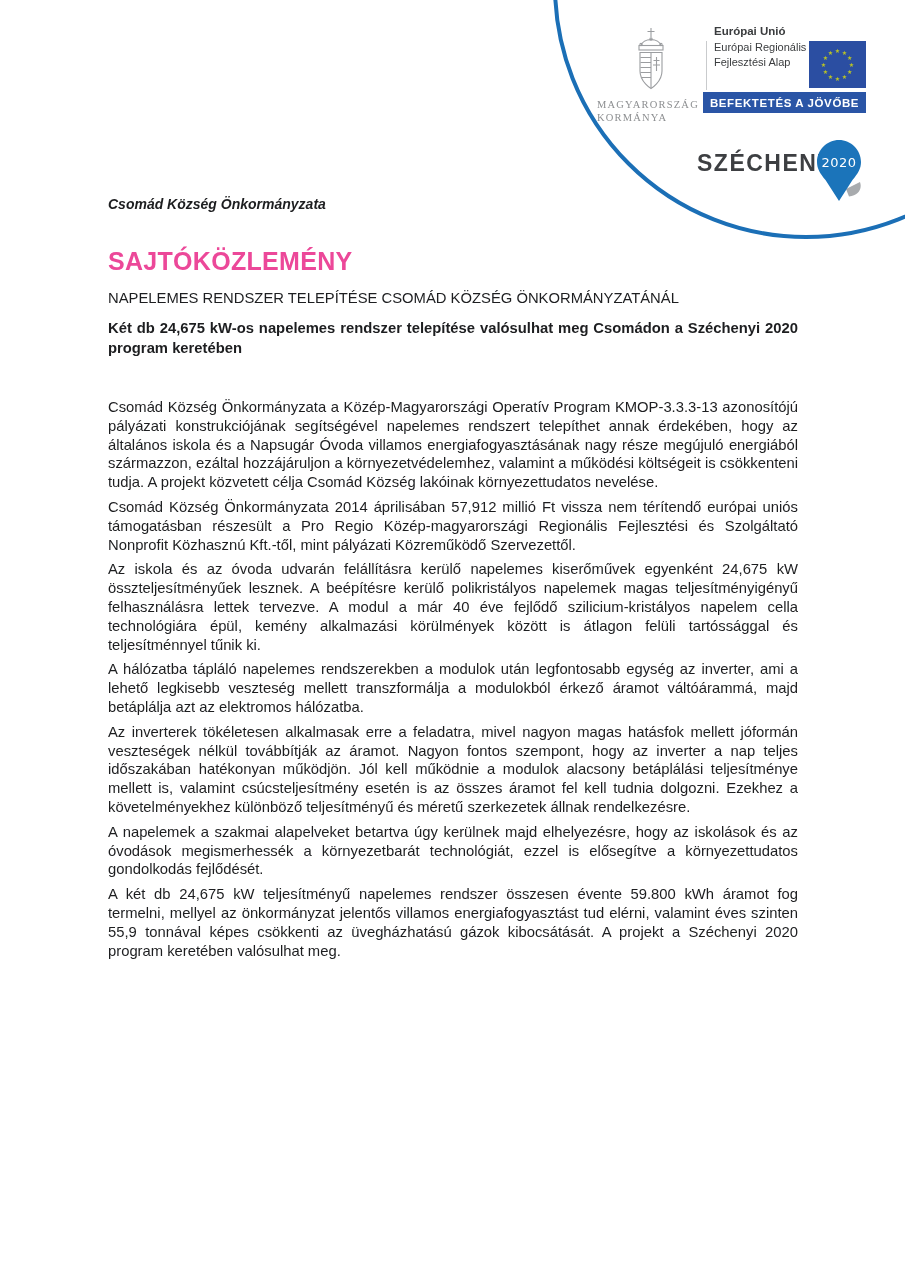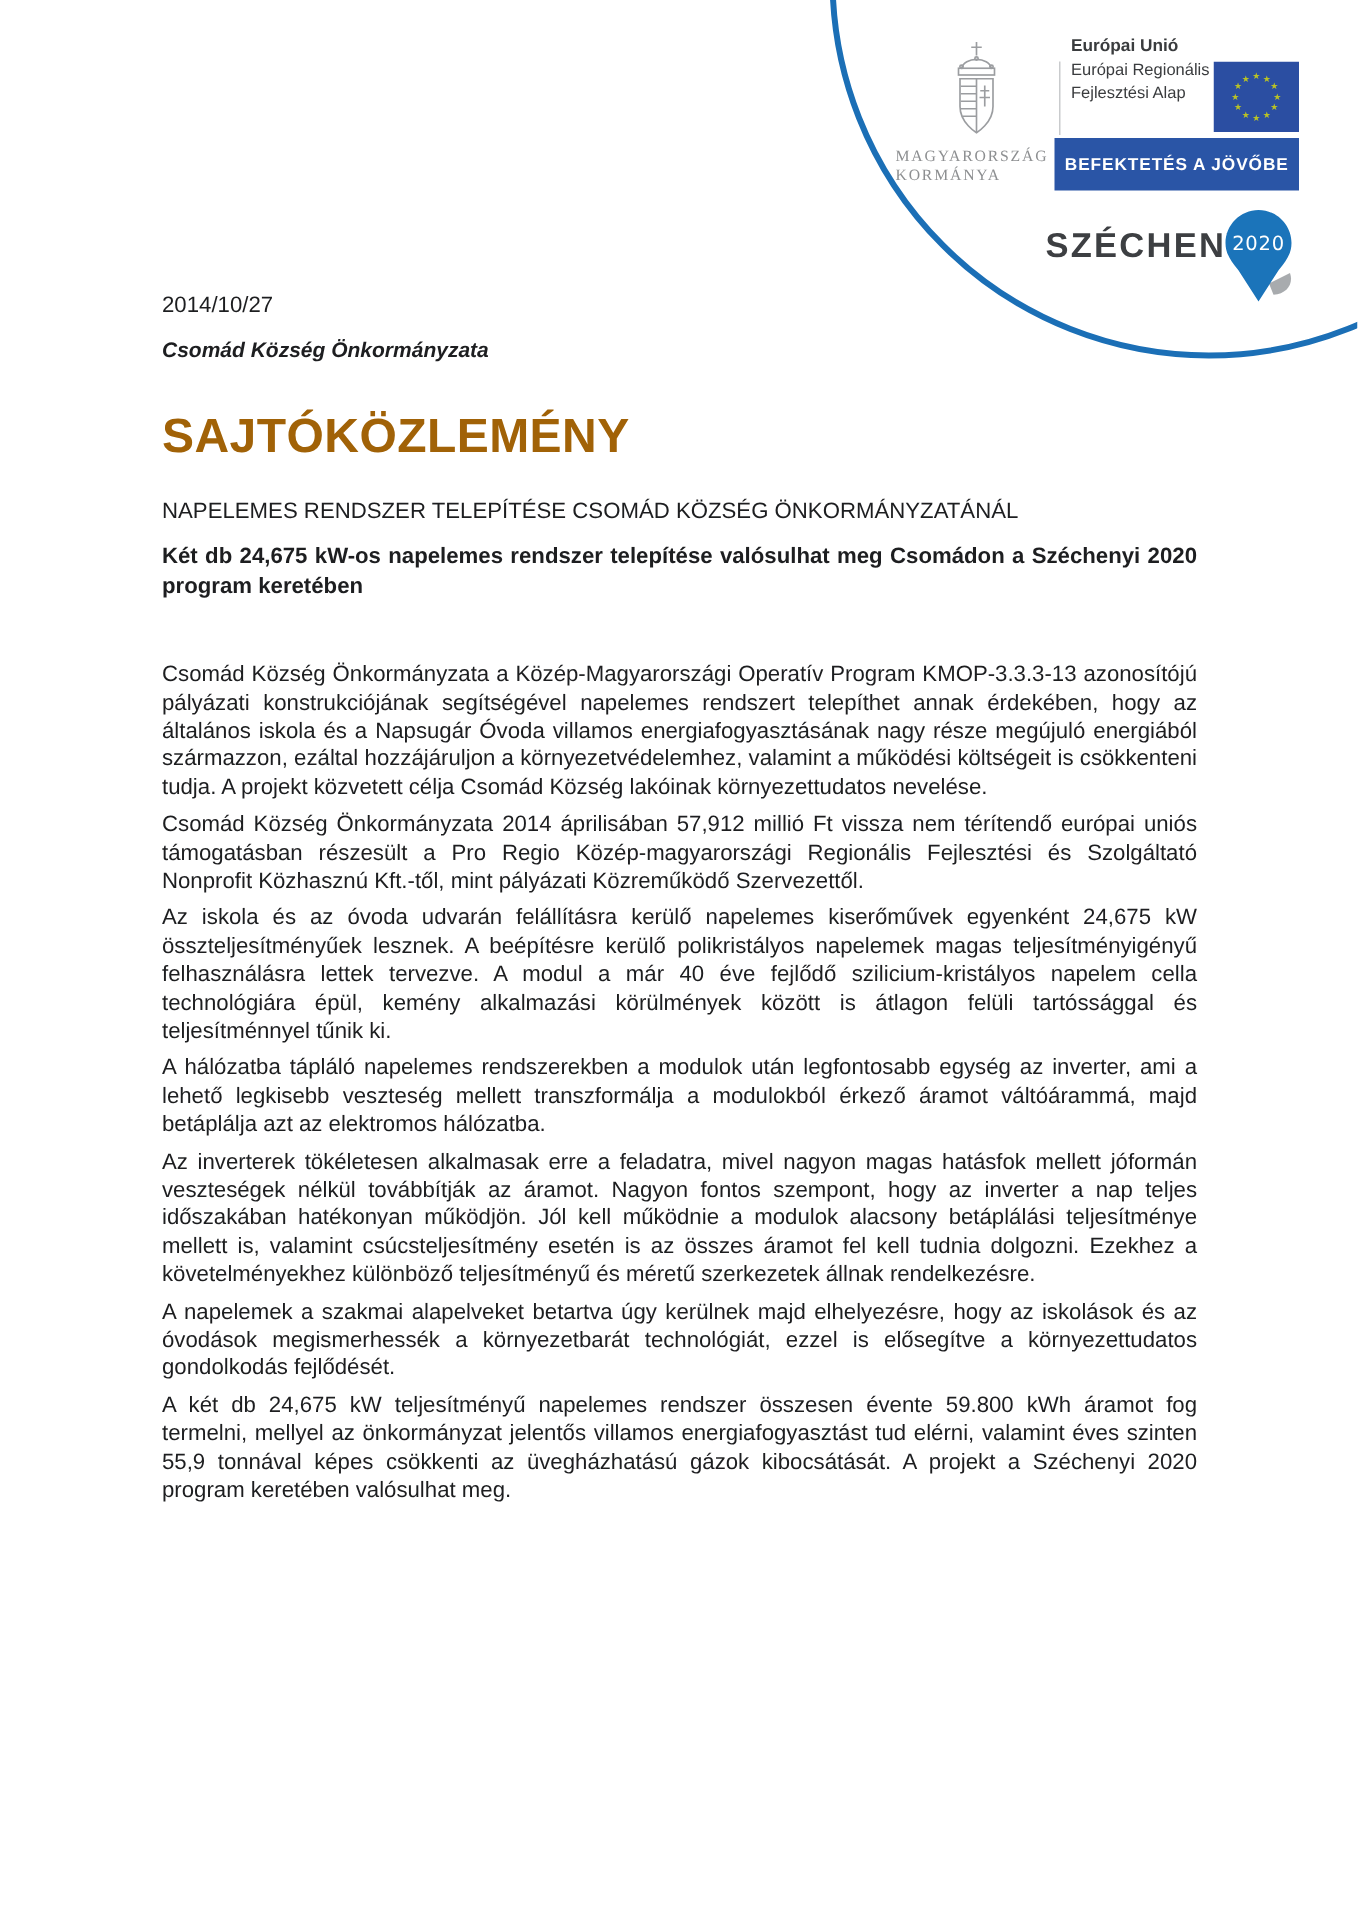--- a/index.html
+++ b/index.html
@@ -22,38 +22,38 @@
     letter-spacing:1.2px; color:#8d8f91; margin-top:3px;
   }
 
   
   .eu-sep { position:absolute; left:706px; top:41px; width:1px; height:49px; background:#c9cbcd; }
   .eu-text { position:absolute; left:714px; top:24px; font-size:11px; line-height:15.5px; color:#3a3c3e; }
   .eu-text .b { font-weight:bold; font-size:11.5px; }
   .eu-flag { position:absolute; left:809px; top:41px; }
 
   .banner {
-    position:absolute; left:703px; top:92px; width:163px; height:35px;
+    position:absolute; left:703px; top:92px; width:163px; height:21px;
     background:#2a55a6; color:#ffffff; font-weight:bold; font-size:11.5px;
     letter-spacing:0.6px; display:flex; align-items:center; justify-content:center;
   }
 
   
   .szechenyi-text {
     position:absolute; left:697px; top:150px; font-size:23px; font-weight:bold;
     letter-spacing:1.5px; color:#3d3f42;
   }
   .pin { position:absolute; left:816px; top:139px; }
 
   
   .content { position:absolute; left:108px; top:196px; width:690px; }
   .date   { font-size:14.8px; margin:0 0 13px; }
   .org    { font-size:14px; font-weight:bold; margin:0 0 31px;font-style:italic; }
-  .title  { font-size:32px; line-height:36px; font-weight:bold; color:#a16207;
-            letter-spacing:0.3px; margin:0 0 25px; }
+  .title  { font-size:25px; line-height:36px; font-weight:bold; color:#ec4899;
+            letter-spacing:0.3px; margin:0 0 11px; }
   .subtitle { font-size:14.8px; font-weight:normal; margin:0 0 13px; }
   .lead   { font-size:14.8px; font-weight:bold; line-height:19.5px;
             text-align:justify; margin:0 0 40px; }
   p.body  { font-size:14.8px; line-height:18.8px; text-align:justify; margin:4px 0 6px; }
 </style>
 </head>
 <body>
 
 <div class="page">
 
@@ -106,21 +106,20 @@
   <div class="banner">BEFEKTETÉS A JÖVŐBE</div>
 
   <div class="szechenyi-text">SZÉCHENYI</div>
   <svg class="pin" width="46" height="64" viewBox="0 0 46 64">
     <path d="M30 50 L44 43 C46.5 50 42 57 33 57.5 Z" fill="#a8abae"></path>
     <path d="M23 1 C35 1 45 11 45 23 C45 29.5 42 34.5 36.5 41 L23 62 L9.5 41 C4 34.5 1 29.5 1 23 C1 11 11 1 23 1 Z" fill="#1b74ba"></path>
     <text x="23" y="27.5" text-anchor="middle" fill="#ffffff" font-family="DejaVu Sans, sans-serif" font-size="13" letter-spacing="0.5">2020</text>
   </svg>
 
   <div class="content">
-    <p class="date">2014/10/27</p>
     <p class="org">Csomád Község Önkormányzata</p>
     <h1 class="title">SAJTÓKÖZLEMÉNY</h1>
     <p class="subtitle">NAPELEMES RENDSZER TELEPÍTÉSE CSOMÁD KÖZSÉG ÖNKORMÁNYZATÁNÁL</p>
     <p class="lead">Két db 24,675 kW-os napelemes rendszer telepítése valósulhat meg Csomádon a Széchenyi 2020 program keretében</p>
 
     <p class="body">Csomád Község Önkormányzata a Közép-Magyarországi Operatív Program KMOP-3.3.3-13 azonosítójú pályázati konstrukciójának segítségével napelemes rendszert telepíthet annak érdekében, hogy az általános iskola és a Napsugár Óvoda villamos energiafogyasztásának nagy része megújuló energiából származzon, ezáltal hozzájáruljon a környezetvédelemhez, valamint a működési költségeit is csökkenteni tudja. A projekt közvetett célja Csomád Község lakóinak környezettudatos nevelése.</p>
     <p class="body">Csomád Község Önkormányzata 2014 áprilisában 57,912 millió Ft vissza nem térítendő európai uniós támogatásban részesült a Pro Regio Közép-magyarországi Regionális Fejlesztési és Szolgáltató Nonprofit Közhasznú Kft.-től, mint pályázati Közreműködő Szervezettől.</p>
     <p class="body">Az iskola és az óvoda udvarán felállításra kerülő napelemes kiserőművek egyenként 24,675 kW összteljesítményűek lesznek. A beépítésre kerülő polikristályos napelemek magas teljesítményigényű felhasználásra lettek tervezve. A modul a már 40 éve fejlődő szilicium-kristályos napelem cella technológiára épül, kemény alkalmazási körülmények között is átlagon felüli tartóssággal és teljesítménnyel tűnik ki.</p>
     <p class="body">A hálózatba tápláló napelemes rendszerekben a modulok után legfontosabb egység az inverter, ami a lehető legkisebb veszteség mellett transzformálja a modulokból érkező áramot váltóárammá, majd betáplálja azt az elektromos hálózatba.</p>
     <p class="body">Az inverterek tökéletesen alkalmasak erre a feladatra, mivel nagyon magas hatásfok mellett jóformán veszteségek nélkül továbbítják az áramot. Nagyon fontos szempont, hogy az inverter a nap teljes időszakában hatékonyan működjön. Jól kell működnie a modulok alacsony betáplálási teljesítménye mellett is, valamint csúcsteljesítmény esetén is az összes áramot fel kell tudnia dolgozni. Ezekhez a követelményekhez különböző teljesítményű és méretű szerkezetek állnak rendelkezésre.</p>

